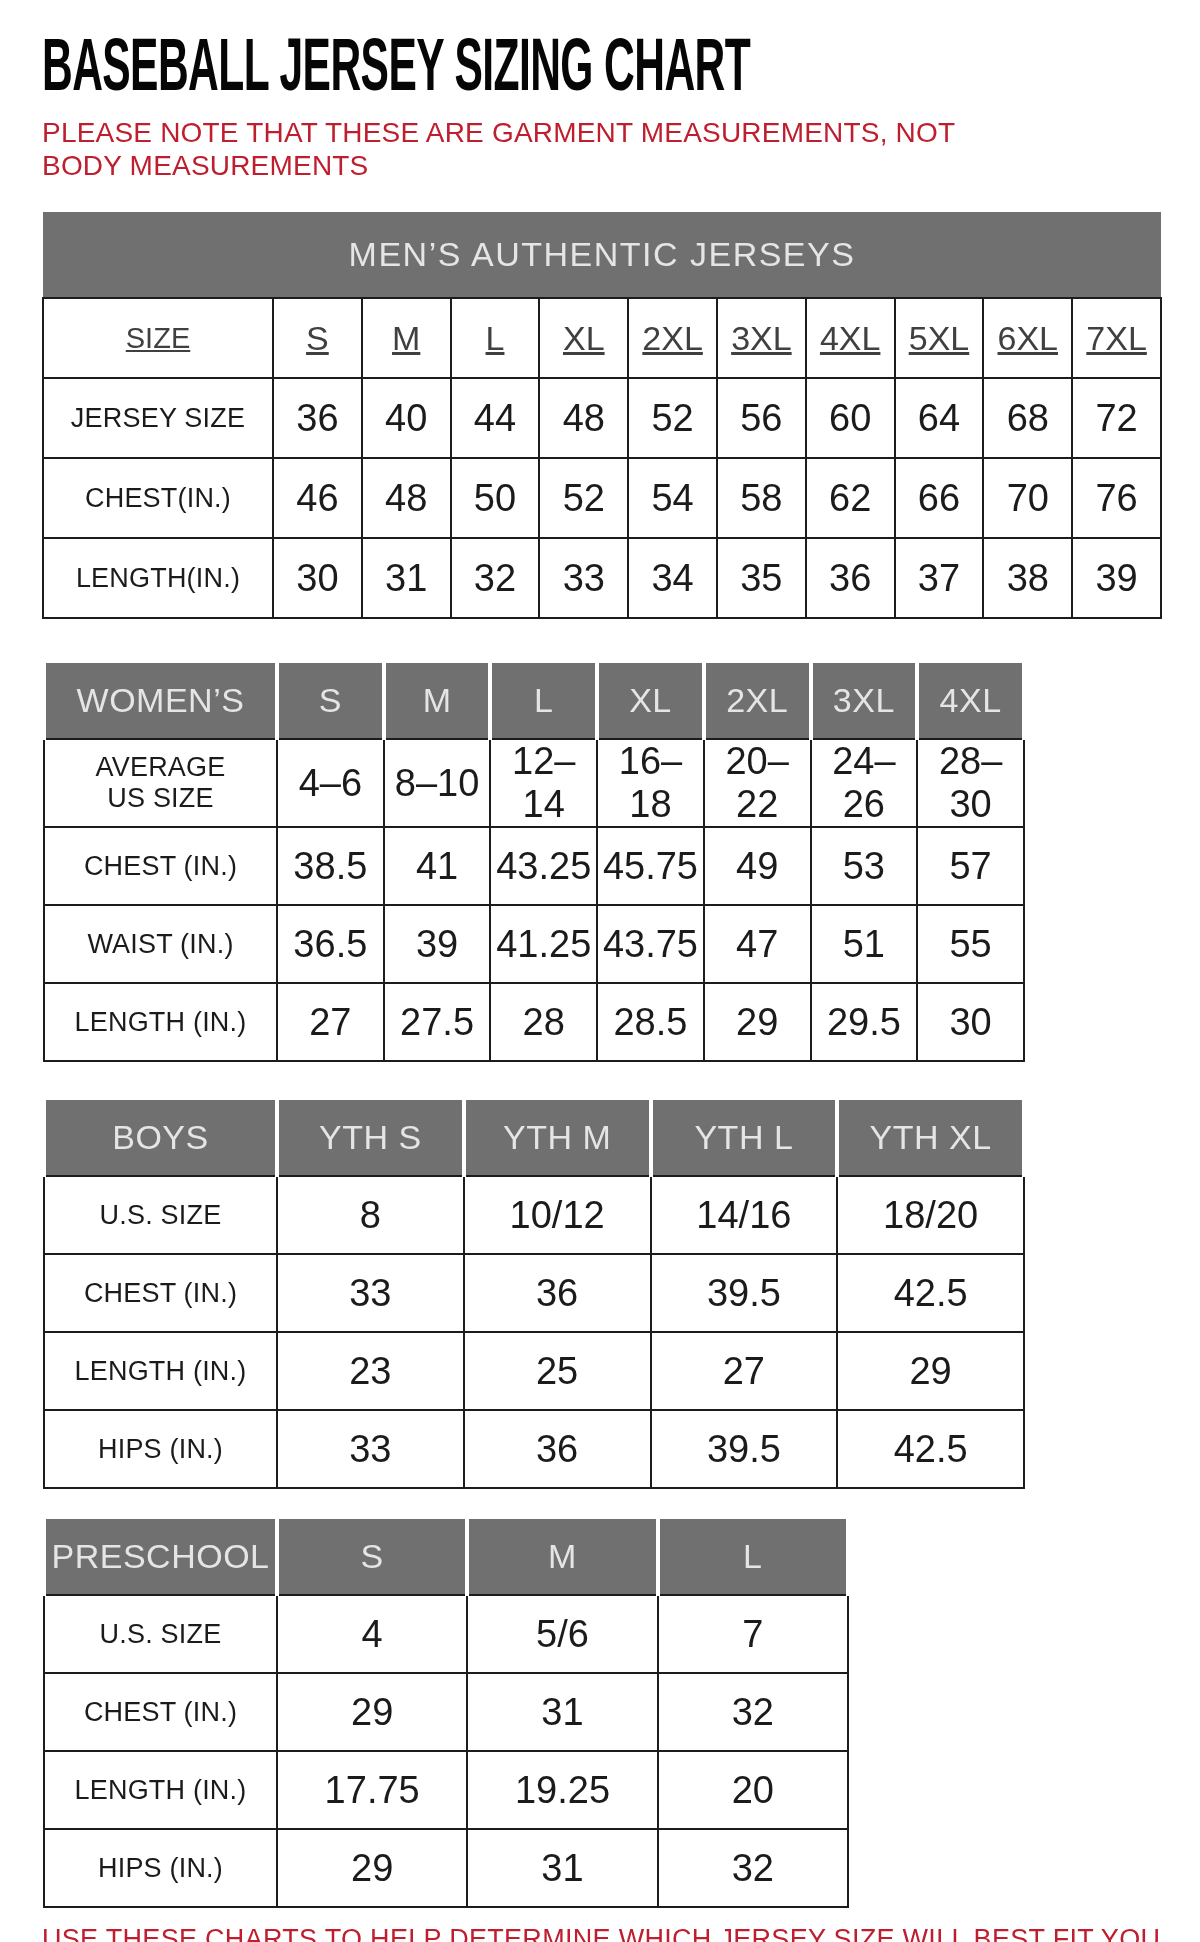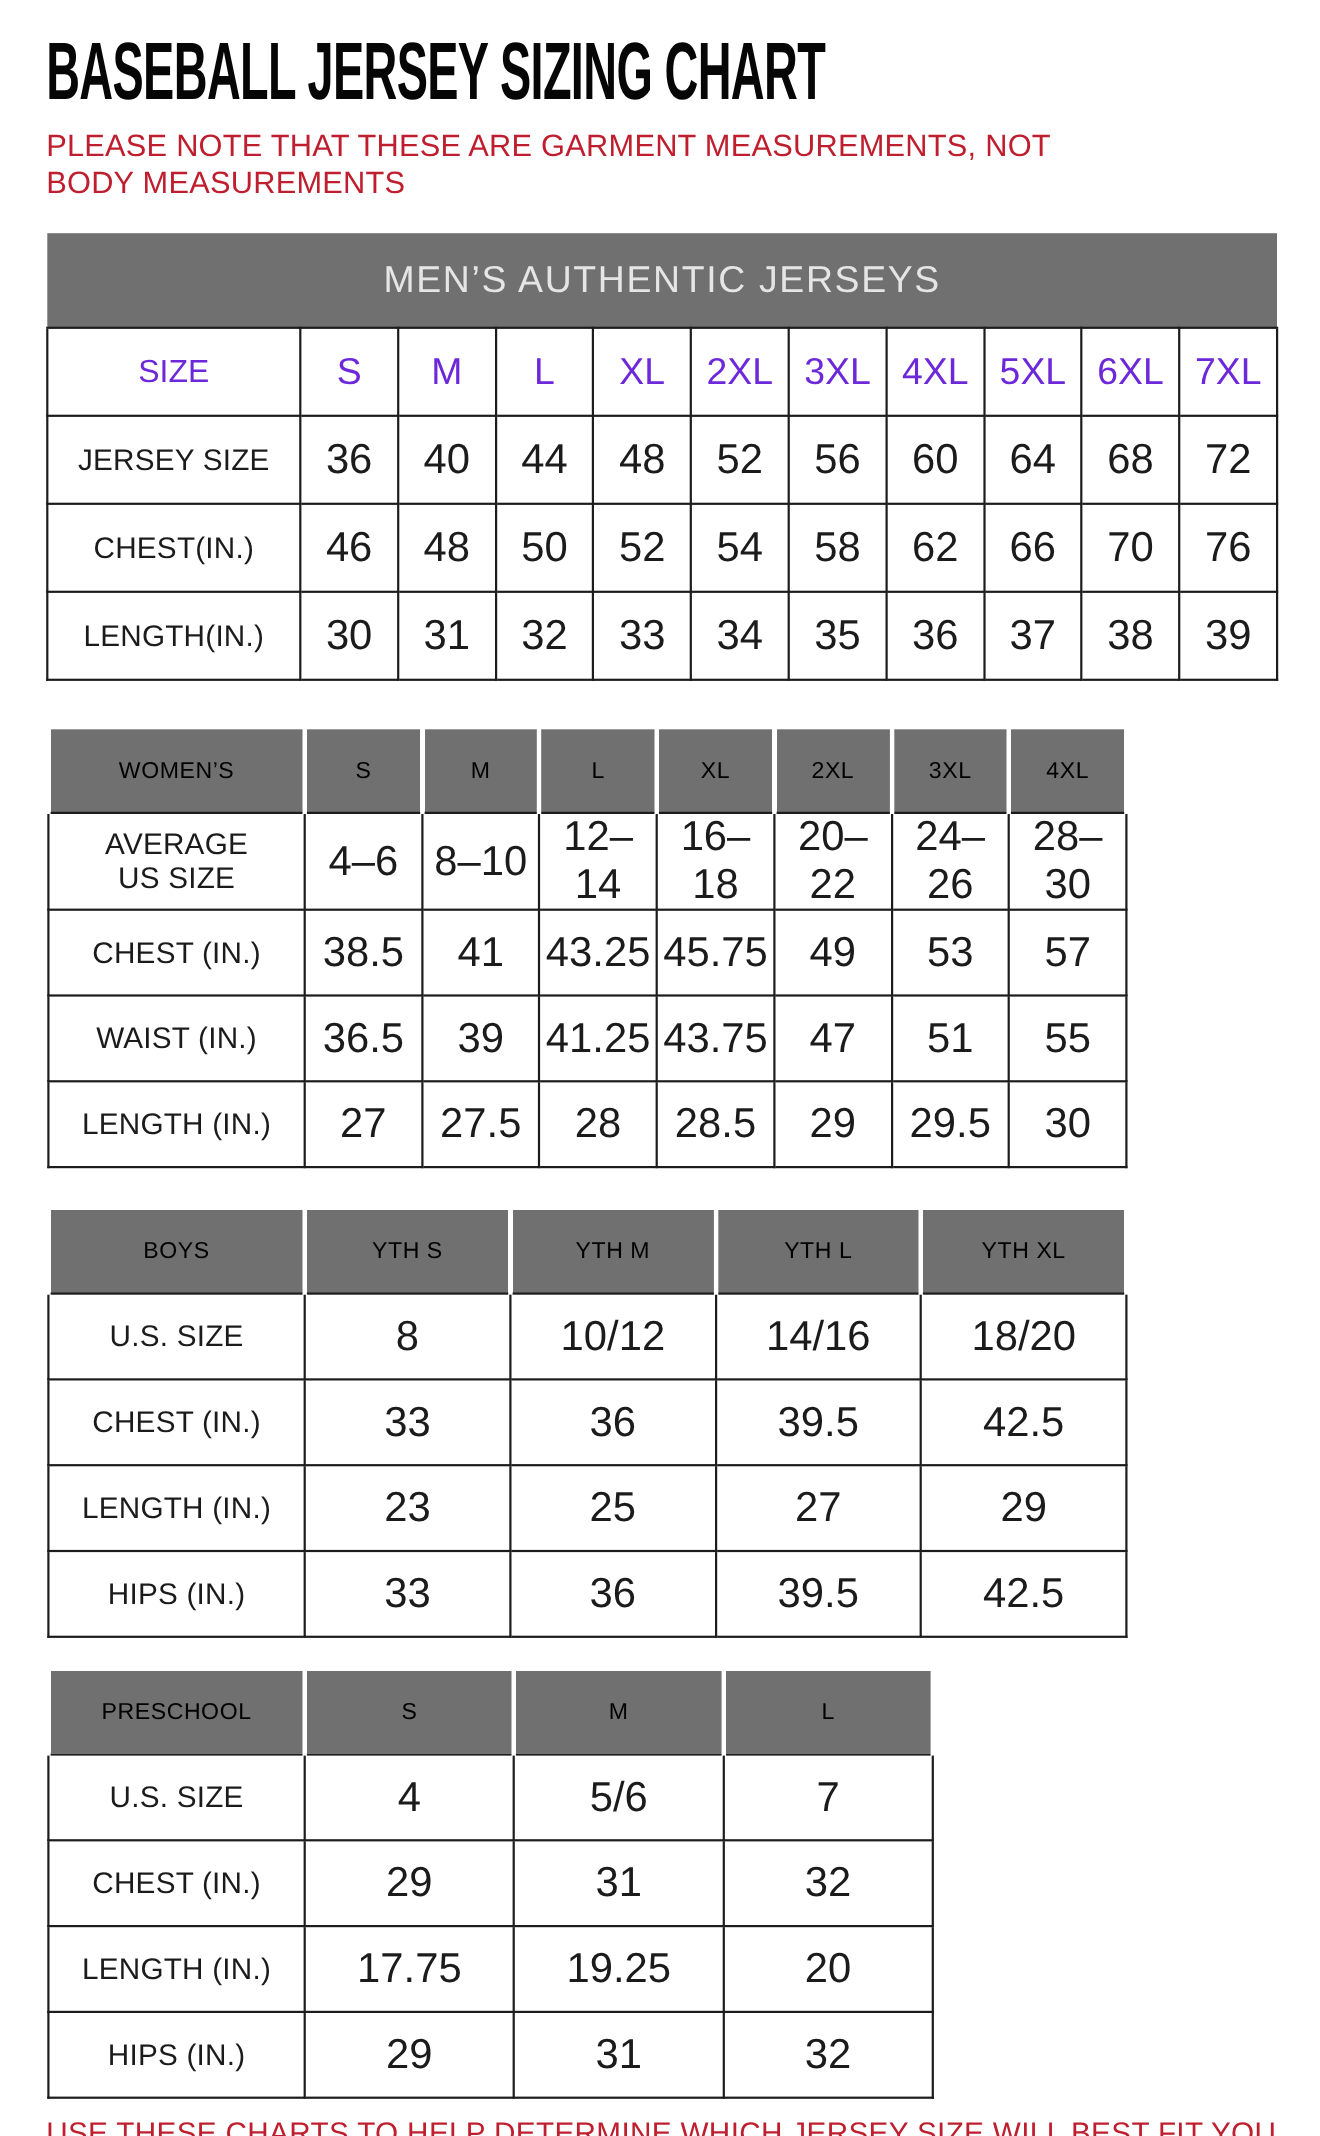--- a/index.html
+++ b/index.html
@@ -55,34 +55,34 @@
   .mens th, .mens td { height: 80px; }
   .mens .banner-cell {
     background: #707070;
     color: #e5e5e5;
     height: 86px;
     font-size: 34px;
     letter-spacing: 1.5px;
     border: 0 solid transparent;
     border-bottom: 2px solid #1c1c1c;
   }
-  .col-header.plain { background: #ffffff; color: #6d28d9; font-size: 34px; }
+  .col-header.plain { background: #ffffff; color: #404040; font-size: 34px; text-decoration: underline; }
   .col-header.plain:first-child { font-size: 29px; }
 
   
   .womens, .boys { width: 984px; }
   .preschool { width: 808px; }
   .womens { margin-top: 40px; }
   .boys { margin-top: 34px; }
   .preschool { margin-top: 26px; }
 
   .col-header.gray {
     background: #707070;
-    color: #000000;
-    font-size: 21px;
+    color: #e5e5e5;
+    font-size: 34px;
     border: 4px solid #ffffff;
     border-bottom: 2px solid #1c1c1c;
     letter-spacing: 0.5px;
   }
 
   col.col-label { width: 233px; }
   .mens col.col-label { width: 230px; }
 
   .row-label {
     font-size: 27px;

